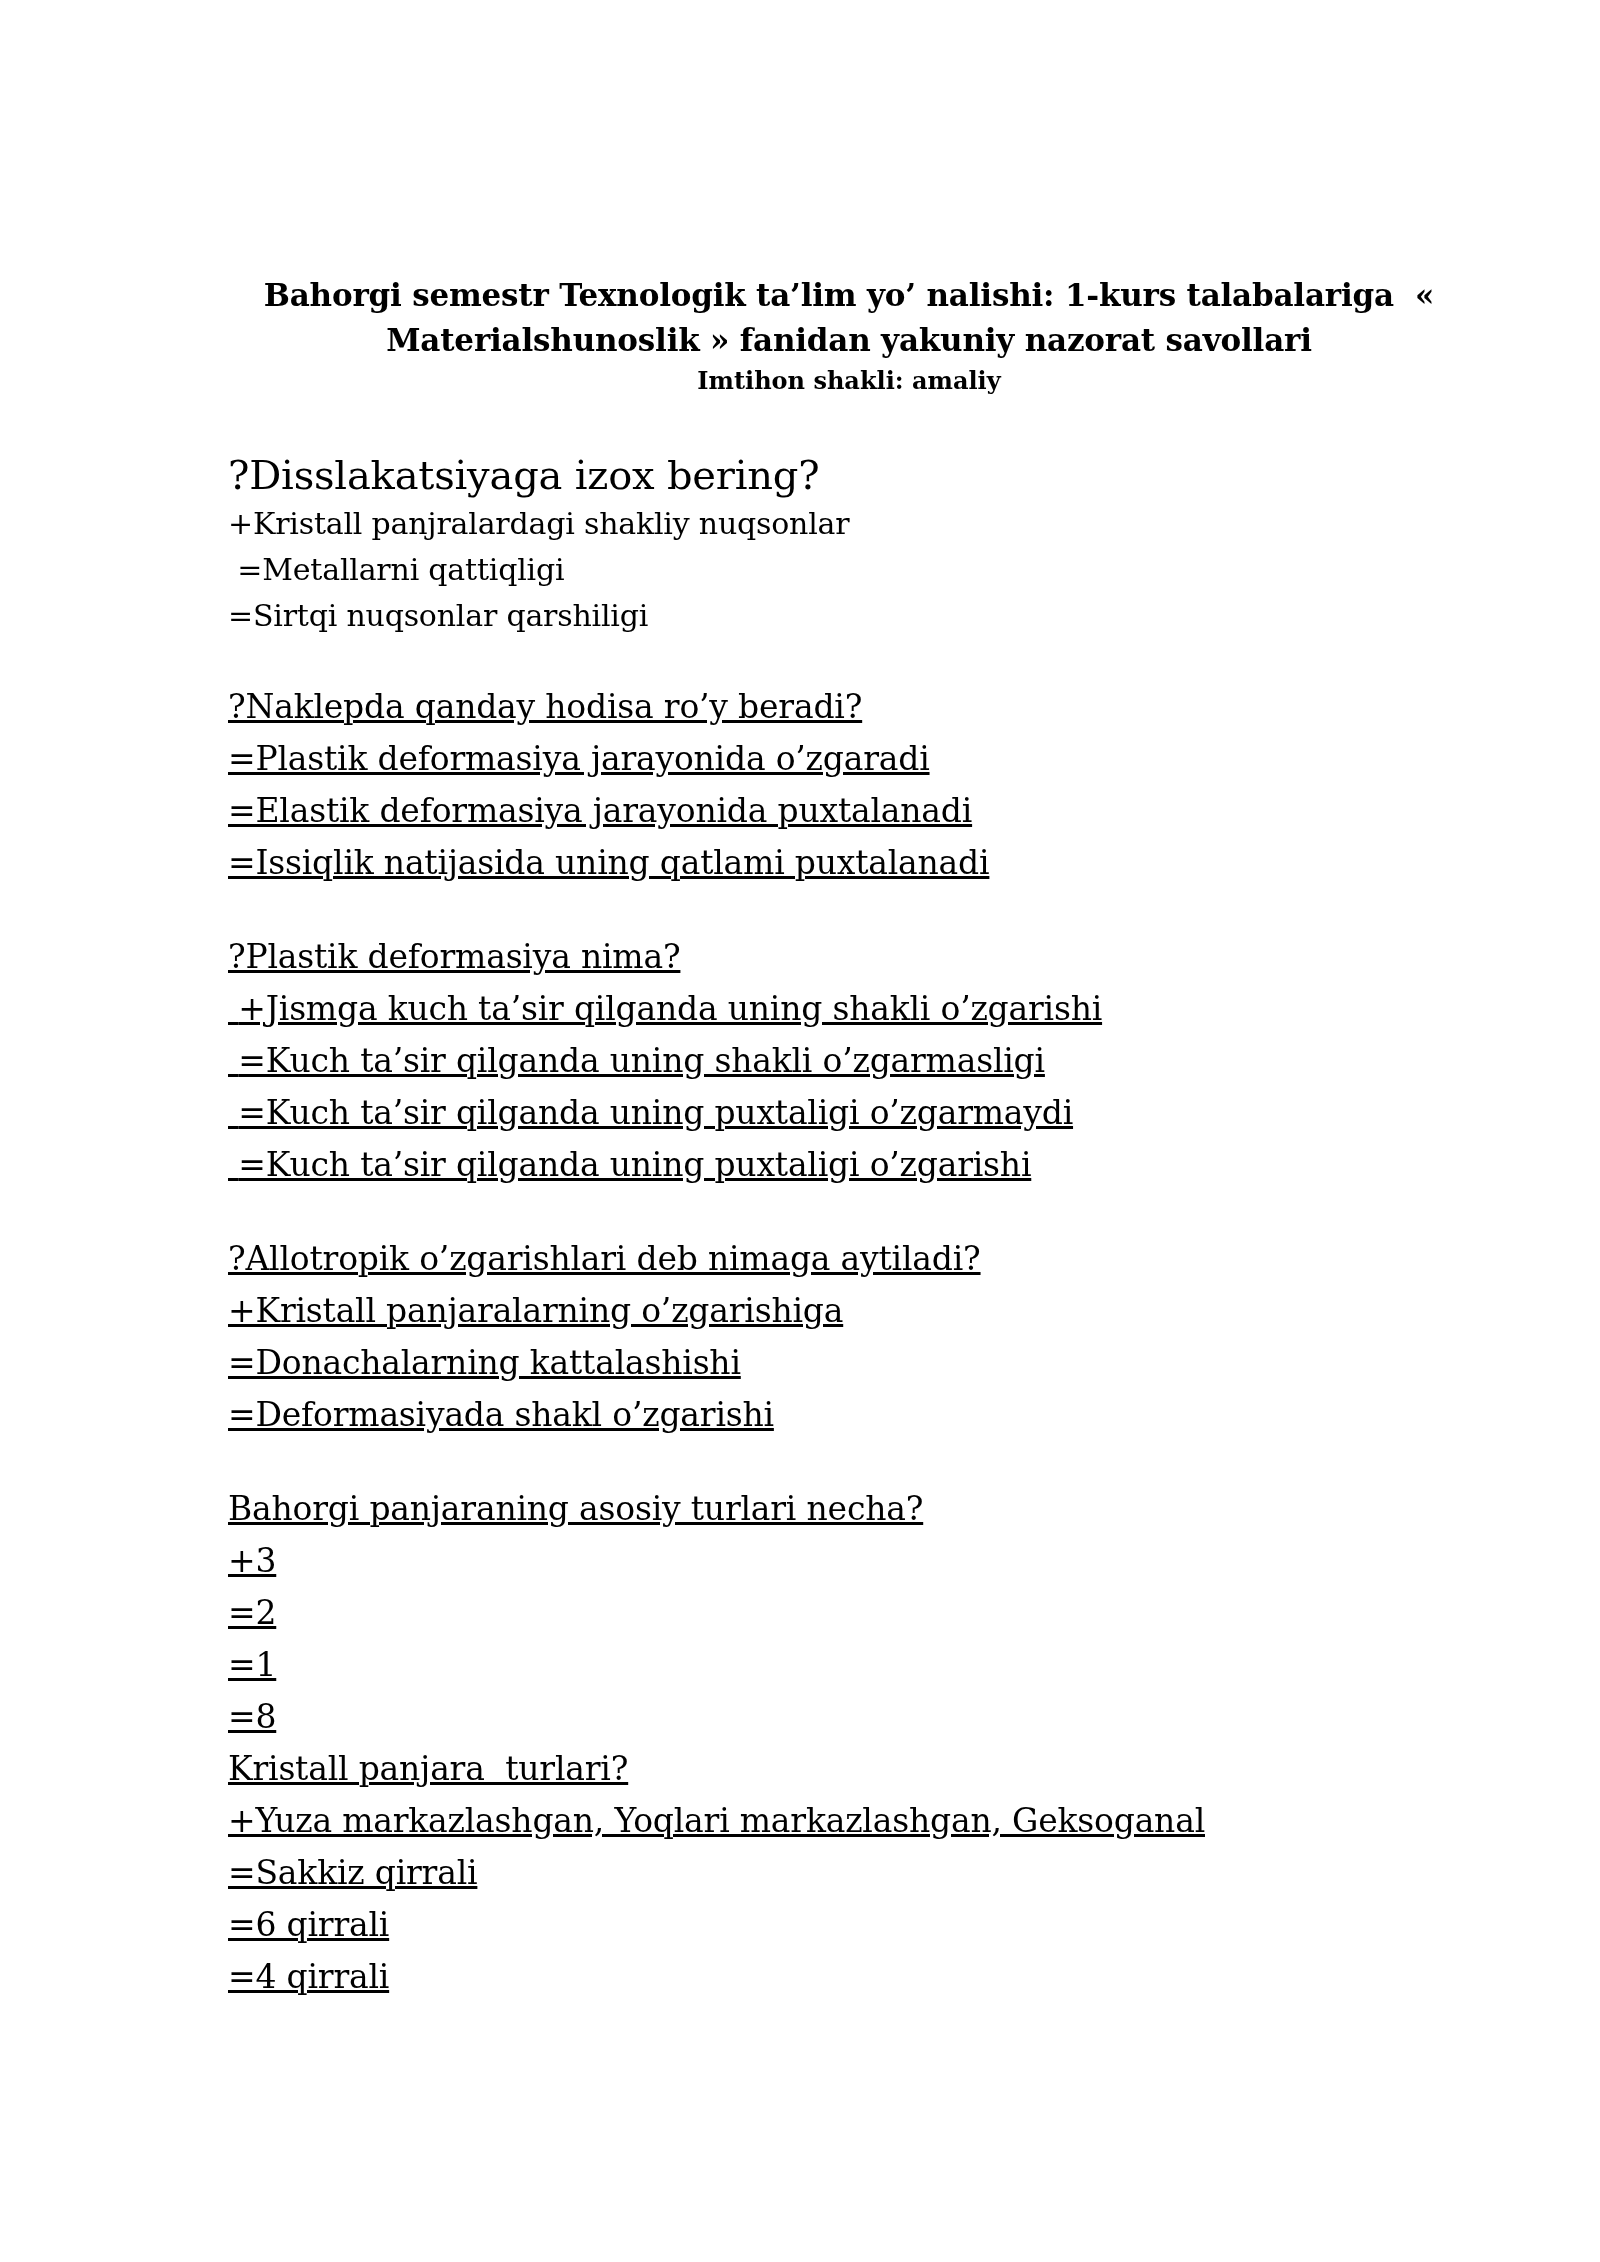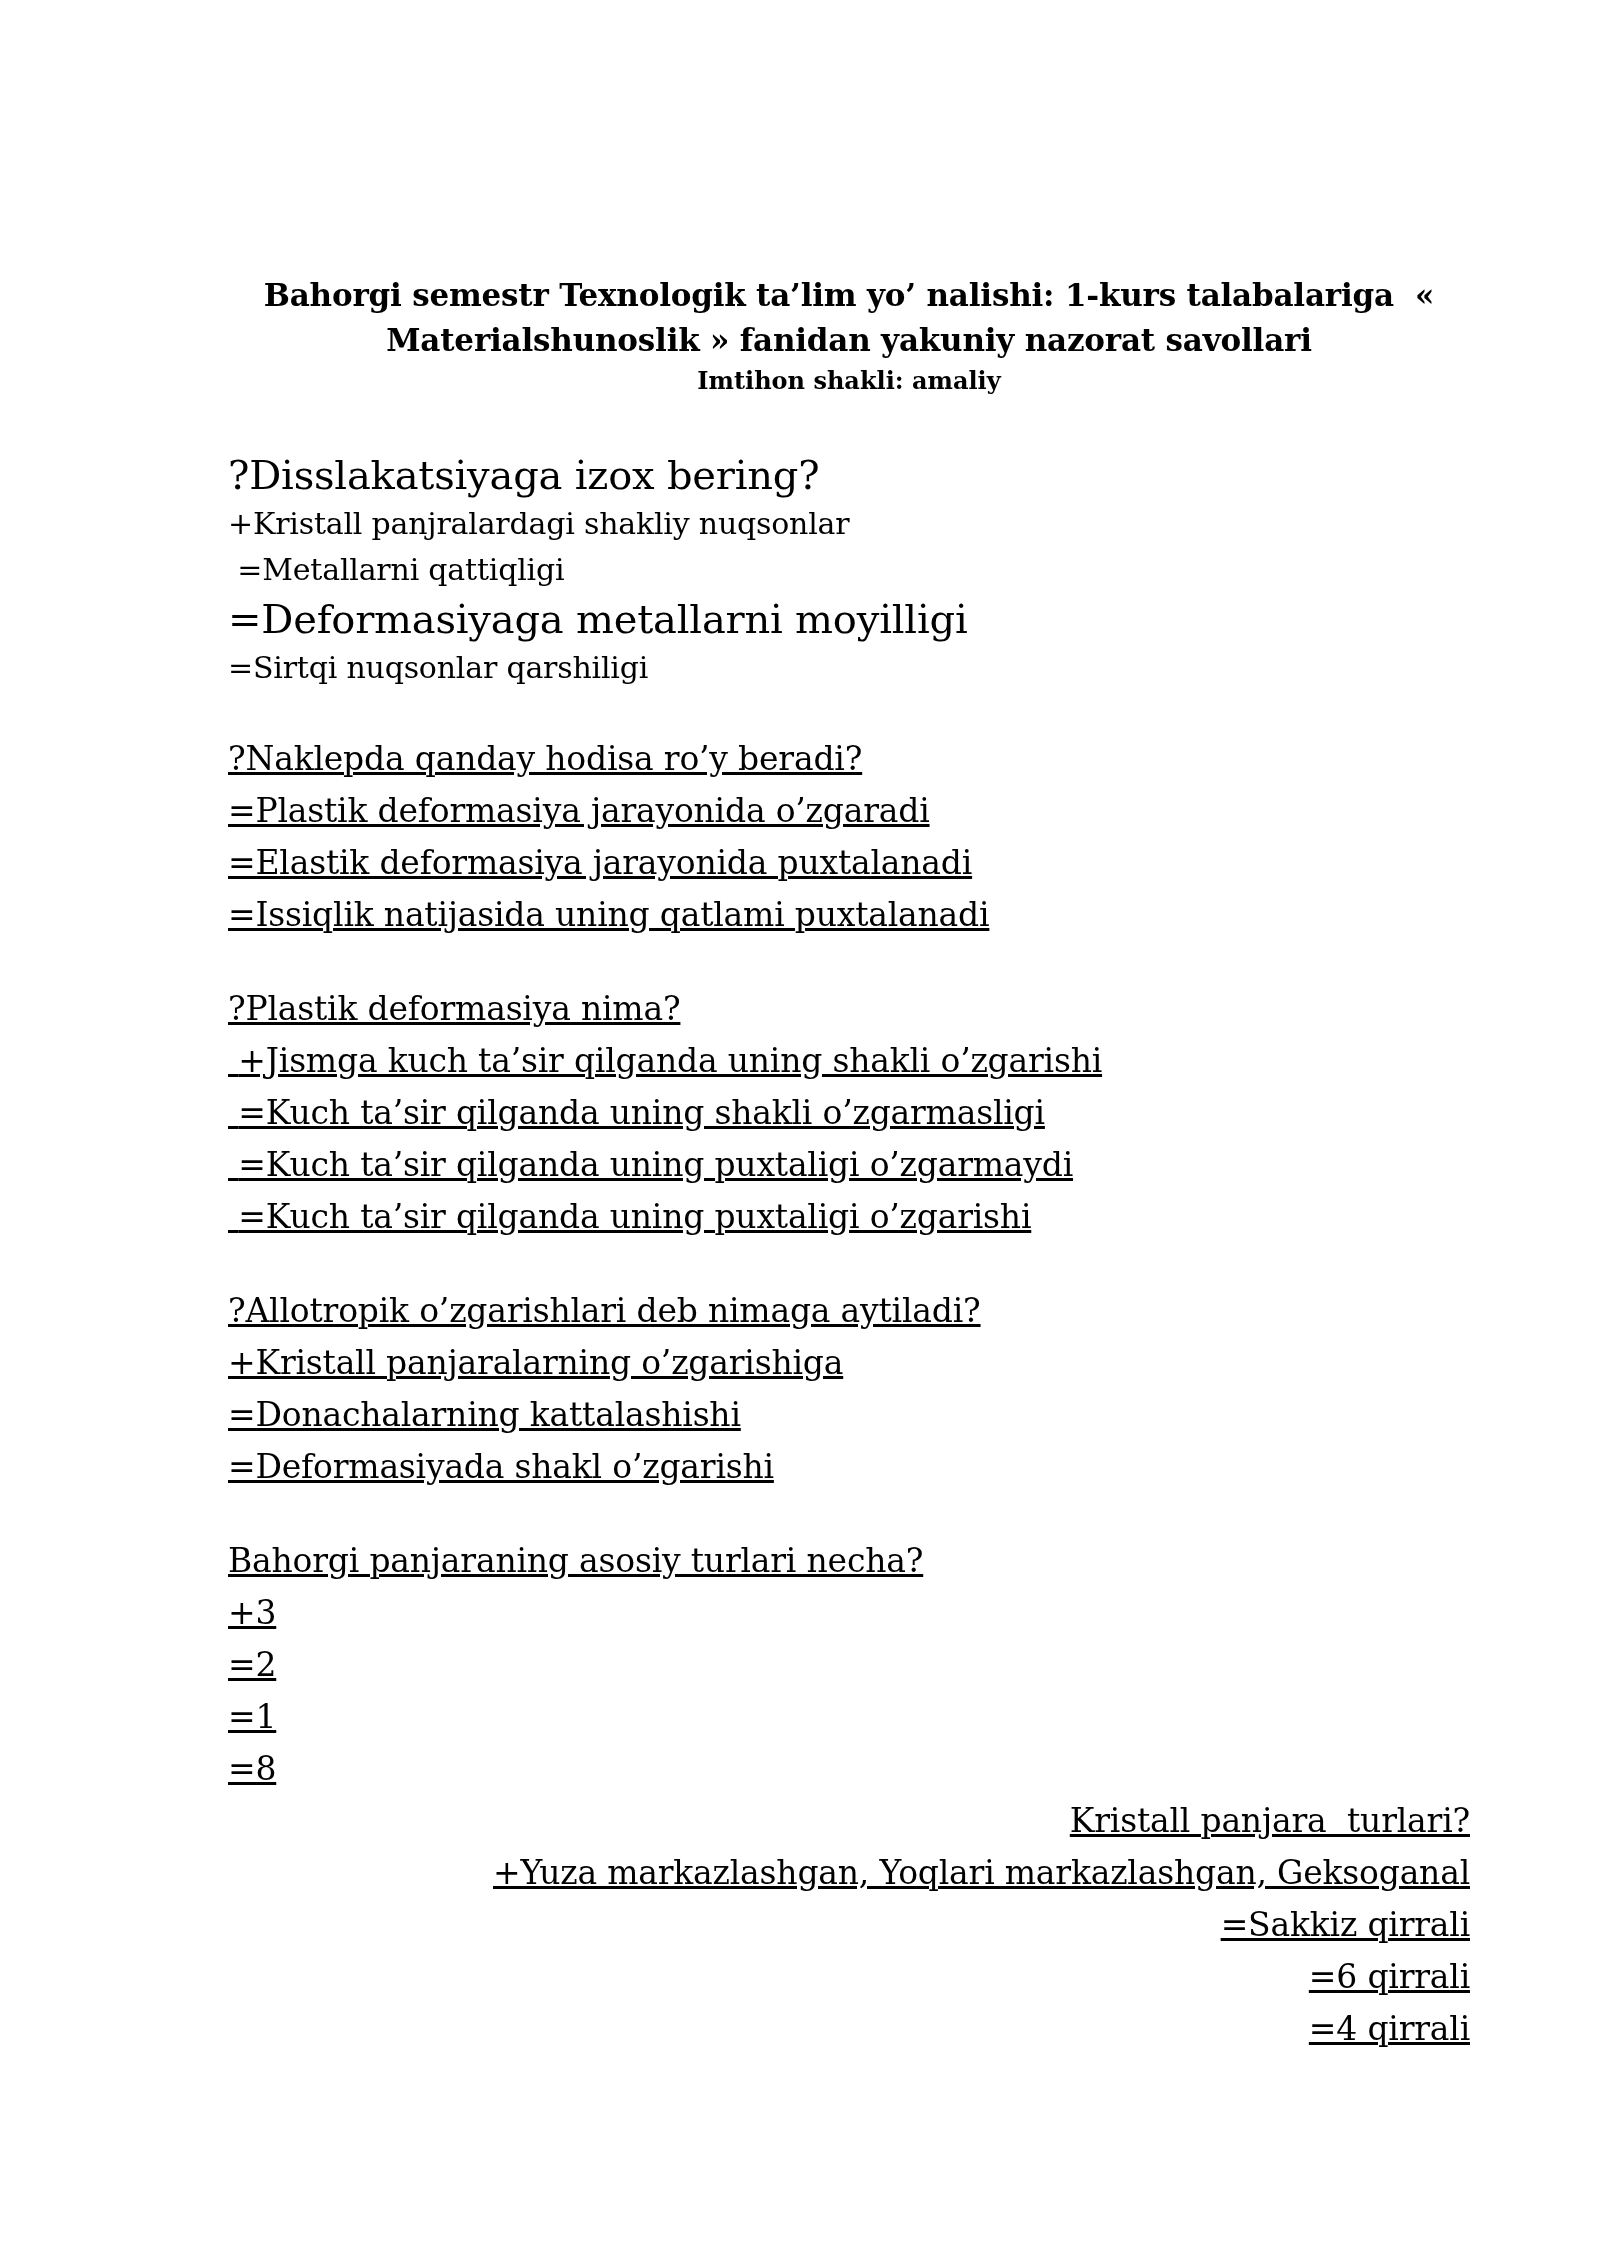--- a/index.html
+++ b/index.html
@@ -38,21 +38,20 @@
   }
   .questions {
     margin-top: 50px;
   }
   .q-block + .q-block {
     margin-top: 42px;
     text-decoration: underline;
   }
   .q-block.attached {
     margin-top: 0;
-    text-align: right;
   }
   .line {
     white-space: pre-wrap;
     letter-spacing: -0.2px;
   }
   .sz-large  { font-size: 40px; line-height: 52px; }
   .sz-normal { font-size: 33px; line-height: 52px; }
   .sz-small  { font-size: 30px; line-height: 46px; }
   .selection-bar {
     position: absolute;
@@ -71,21 +70,20 @@
     <div class="doc-header">
       <div class="doc-title"><span>Bahorgi semestr Texnologik ta’lim yo’ nalishi: 1-kurs talabalariga  «</span><br><span>Materialshunoslik » fanidan yakuniy nazorat savollari</span></div>
       <div class="doc-subtitle">Imtihon shakli: amaliy</div>
     </div>
 
     <div class="questions" id="questions">
         <div class="q-block">
           <div class="line sz-large">?Disslakatsiyaga izox bering?</div>
           <div class="line sz-small">+Kristall panjralardagi shakliy nuqsonlar</div>
           <div class="line sz-small"> =Metallarni qattiqligi</div>
-          <div class="line sz-large">=Deformasiyaga metallarni moyilligi</div>
           <div class="line sz-small">=Sirtqi nuqsonlar qarshiligi</div>
         </div>
         <div class="q-block">
           <div class="line sz-normal">?Naklepda qanday hodisa ro’y beradi?</div>
           <div class="line sz-normal">=Plastik deformasiya jarayonida o’zgaradi</div>
           <div class="line sz-normal">=Elastik deformasiya jarayonida puxtalanadi</div>
           <div class="line sz-normal">=Issiqlik natijasida uning qatlami puxtalanadi</div>
         </div>
         <div class="q-block">
           <div class="line sz-normal">?Plastik deformasiya nima?</div>

